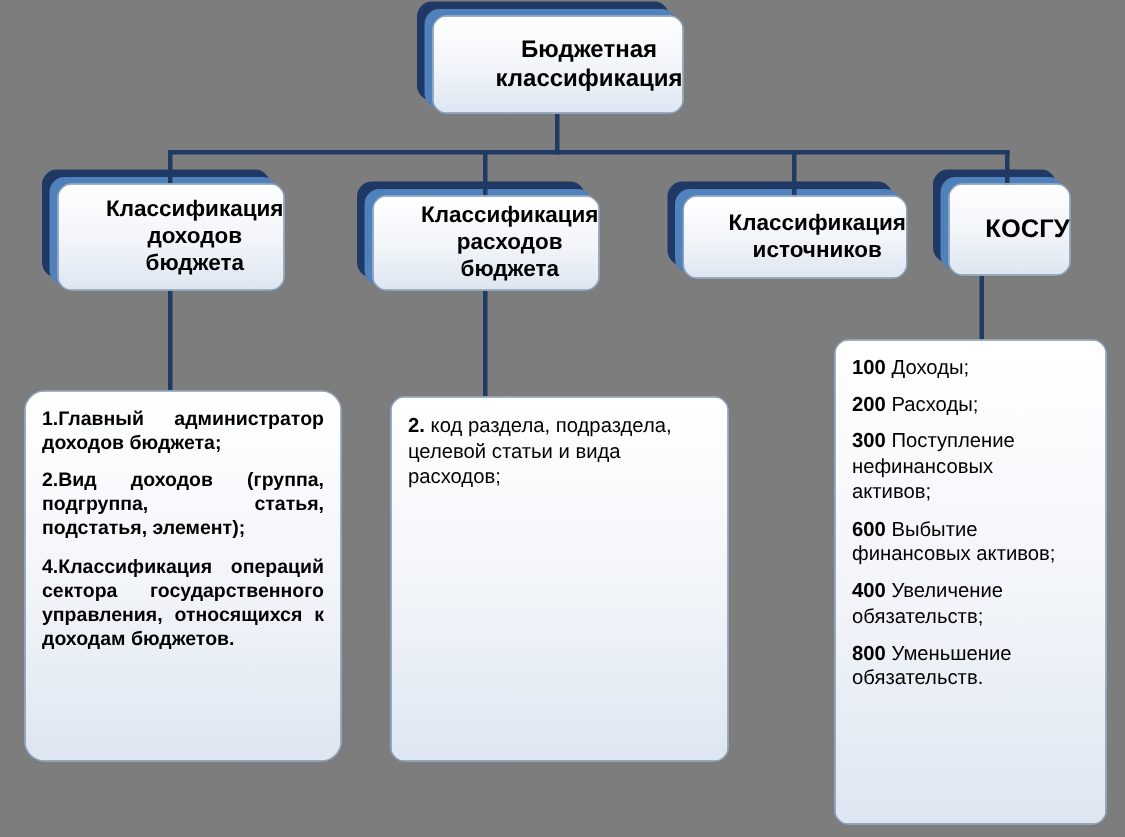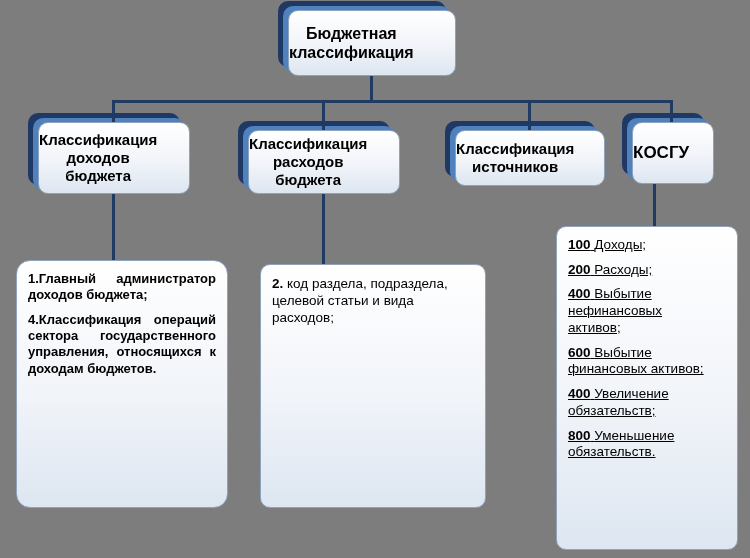--- a/index.html
+++ b/index.html
@@ -27,36 +27,36 @@
   }
   .card::before,.card::after{
     content:""; position:absolute; top:-1px; left:-1px; right:-1px; bottom:-1px;
     border-radius:10px; z-index:-1;
   }
   .sh-tl::before{transform:translate(-10px,-9px); background:var(--shadow_dark);}
   .sh-tl::after {transform:translate(-5px,-4px);  background:var(--shadow_mid);}
   .sh-bl::before{transform:translate(-10px,9px);  background:var(--shadow_dark);}
   .sh-bl::after {transform:translate(-5px,4px);   background:var(--shadow_mid);}
   .head{
-    display:flex; align-items:center; justify-content:flex-start;
+    display:flex; align-items:center; justify-content:flex-end;
     text-align:center; font-weight:700; color:#000;
     white-space:pre-line; line-height:1.2;
   }
   .root-node{font-size:16px;}
   .branch{font-size:15px;}
   .kosgu-node{font-size:17px;}
   .detail{padding:10px 11px; color:#000; overflow:hidden;}
   .detail p{margin:0 0 9px 0;}
   .detail p:last-child{margin-bottom:0;}
   .incomes-detail{font-size:13px; font-weight:700; line-height:1.24; text-align:justify;}
   .expenses-detail{font-size:13.5px; line-height:1.26;}
   .expenses-detail b{font-weight:700;}
   .kosgu-detail{font-size:13.5px; line-height:1.24;}
   .kosgu-detail b{font-weight:700;}
-  .kosgu-detail p{margin:0 16px 8px 0;text-decoration:underline;}
+  .kosgu-detail p{margin:0 16px 8px 0;}
 </style>
 </head>
 <body>
 
 <div class="stage">
 
   <div class="conn" style="left:370px; top:76px;  width:3px;  height:27px;"></div>
   <div class="conn" style="left:112px; top:100px; width:561px; height:3px;"></div>
   <div class="conn" style="left:112px; top:100px; width:3px;  height:22px;"></div>
   <div class="conn" style="left:322px; top:100px; width:3px;  height:32px;"></div>
@@ -87,29 +87,30 @@
     <span>Классификация
 источников</span>
   </div>
 
   <div class="card head kosgu-node sh-tl" style="left:632px; top:122px; width:82px; height:62px;">
     <span>КОСГУ</span>
   </div>
 
   <div class="card detail incomes-detail sh-bl" style="left:16px; top:260px; width:212px; height:248px;border-radius:14px;">
     <p>1.Главный администратор доходов бюджета;</p>
+    <p>2.Вид доходов (группа, подгруппа, статья, подстатья, элемент);</p>
     <p>4.Классификация операций сектора государственного управления, относящихся к доходам бюджетов.</p>
   </div>
 
   <div class="card detail expenses-detail sh-bl" style="left:260px; top:264px; width:226px; height:244px;">
     <p><b>2.</b> <span>код раздела, подраздела, целевой статьи и вида расходов;</span></p>
   </div>
 
   <div class="card detail kosgu-detail sh-bl" style="left:556px; top:226px; width:182px; height:324px;">
     <p><b>100</b> <span>Доходы;</span></p>
     <p><b>200</b> <span>Расходы;</span></p>
-    <p><b>400</b> <span>Выбытие нефинансовых активов;</span></p>
+    <p><b>300</b> <span>Поступление нефинансовых активов;</span></p>
     <p><b>600</b> <span>Выбытие финансовых активов;</span></p>
     <p><b>400</b> <span>Увеличение обязательств;</span></p>
     <p><b>800</b> <span>Уменьшение обязательств.</span></p>
   </div>
 
 </div>
 
 </body></html>

